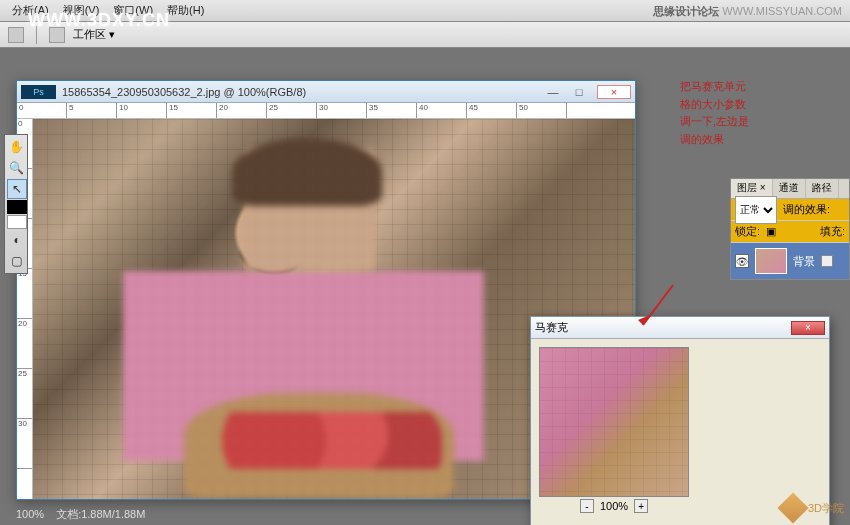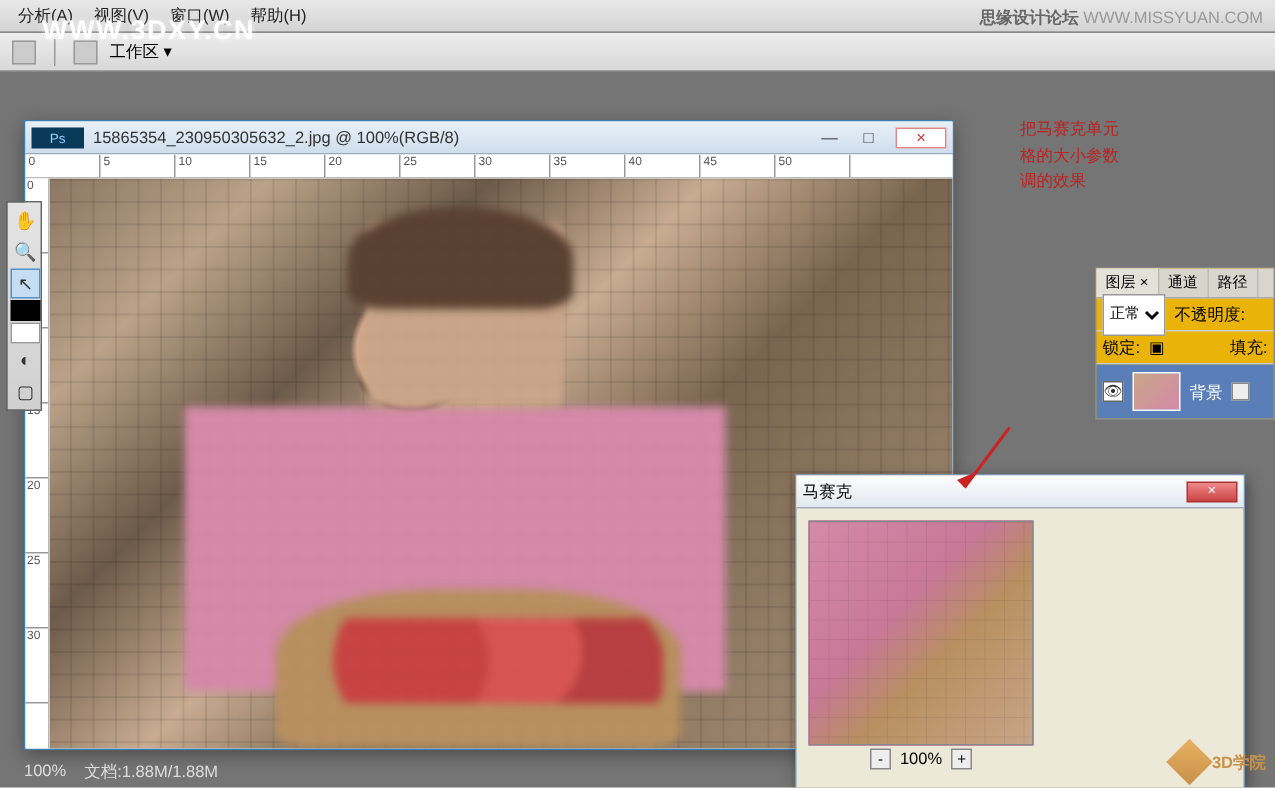--- a/index.html
+++ b/index.html
@@ -73,21 +73,21 @@
 .lay-tabs span.act{background:#e4e1d8}
 .lay-row{height:22px;display:flex;align-items:center;padding:0 4px;gap:6px;font-size:10px;border-bottom:1px solid #ccc}
 .lay-row select,.lay-row input{height:28px;font-size:10px;border:1px solid #999;background:#fff}
 .lay-item{height:36px;background:#5a7fb8;display:flex;align-items:center;padding:0 4px;gap:6px;color:#fff}
 .lay-item .eye{width:14px;height:14px;background:#fff;border:1px solid #666;color:#333;display:flex;align-items:center;justify-content:center;font-size:10px}
 .lay-item .thumb{width:32px;height:26px;background:linear-gradient(135deg,#c9a589,#d48aa8);border:1px solid #fff}
 .lay-item .lock{width:12px;height:12px;background:#eee;border:1px solid #888}
 .watermark{position:absolute;left:28px;top:10px;color:#fff;font-size:18px;font-weight:bold;letter-spacing:1px;text-shadow:0 0 4px rgba(255,255,255,.6);z-index:50;font-family:Liberation Sans, sans-serif}
 .wm2{position:absolute;right:8px;top:4px;color:#999;font-size:11px;z-index:50}
 .wm2 b{color:#666}
-.logo3d{position:absolute;right:6px;bottom:6px;z-index:50;color:#c8914a;font-weight:bold;font-size:18px;display:flex;align-items:center;gap:4px}
+.logo3d{position:absolute;right:6px;bottom:6px;z-index:50;color:#c8914a;font-weight:normal;font-size:18px;display:flex;align-items:center;gap:4px}
 .logo3d .cube{width:22px;height:22px;background:linear-gradient(135deg,#e8b060,#c8914a);transform:rotate(45deg)}
 </style>
 </head>
 <body>
 
 <div class="watermark">WWW.3DXY.CN</div>
 <div class="wm2"><b>思缘设计论坛</b>&nbsp;<span>WWW.MISSYUAN.COM</span></div>
 
 <div class="menubar">
  <span>分析(A)</span>
@@ -158,20 +158,21 @@
 </div>
 
 <div class="status">
  <span>100%</span>
  <span>文档:1.88M/1.88M</span>
 </div>
 
 <div class="note">
  <div>把马赛克单元</div>
     <div>格的大小参数</div>
+    <div>调一下,左边是</div>
     <div>调的效果</div>
 </div>
 <div class="arrow">
  <svg viewBox="0 0 50 60">
       <path d="M45 5 L15 45" stroke="#c22" stroke-width="2" fill="none"></path>
       <path d="M15 45 L22 35 L10 40 Z" fill="#c22"></path>
     </svg>
 </div>
 
 <div class="dialog">
@@ -196,21 +197,21 @@
 </div>
 
 <div class="layers">
  <div class="lay-tabs">
   <span class="act">图层 ×</span>
   <span>通道</span>
   <span>路径</span>
  </div>
  <div class="lay-row">
   <select><option>正常</option></select>
-  <span>不透明度:</span>
+  <span>调的效果:</span>
  </div>
  <div class="lay-row">
   <span>锁定:</span>
   <span>▣</span>
   <span style="flex:1"></span>
   <span>填充:</span>
  </div>
  <div class="lay-item">
   <span class="eye">👁</span>
   <span class="thumb"></span>

